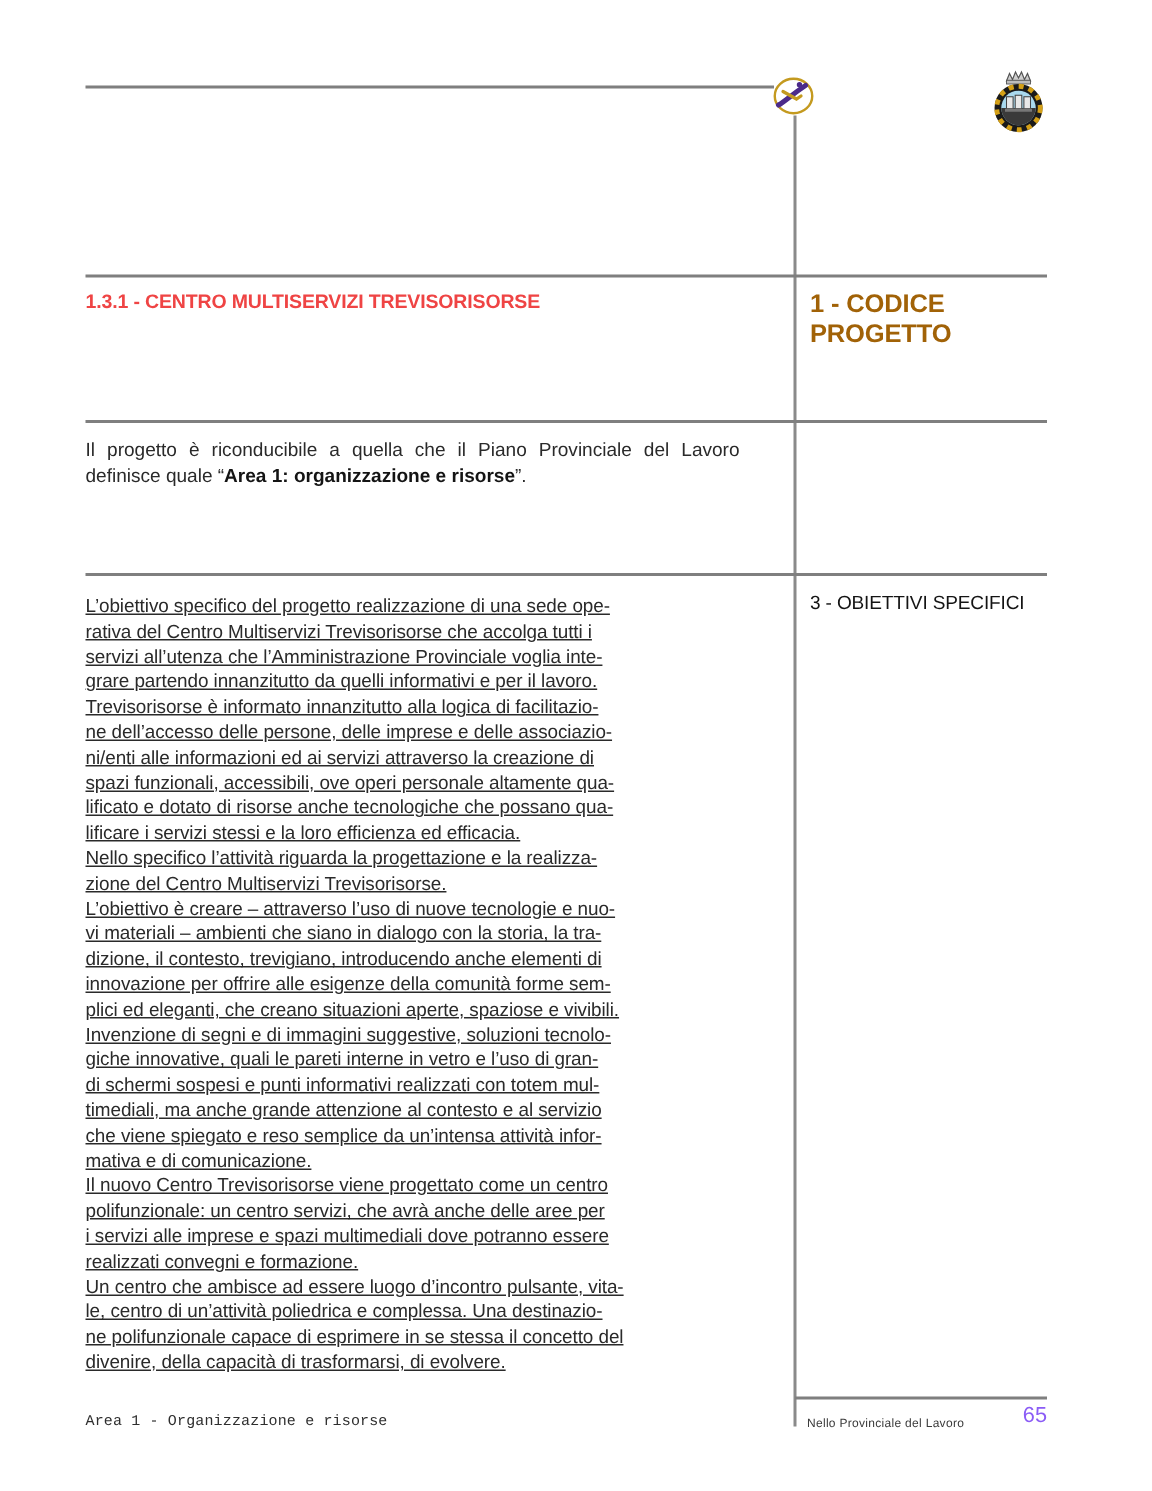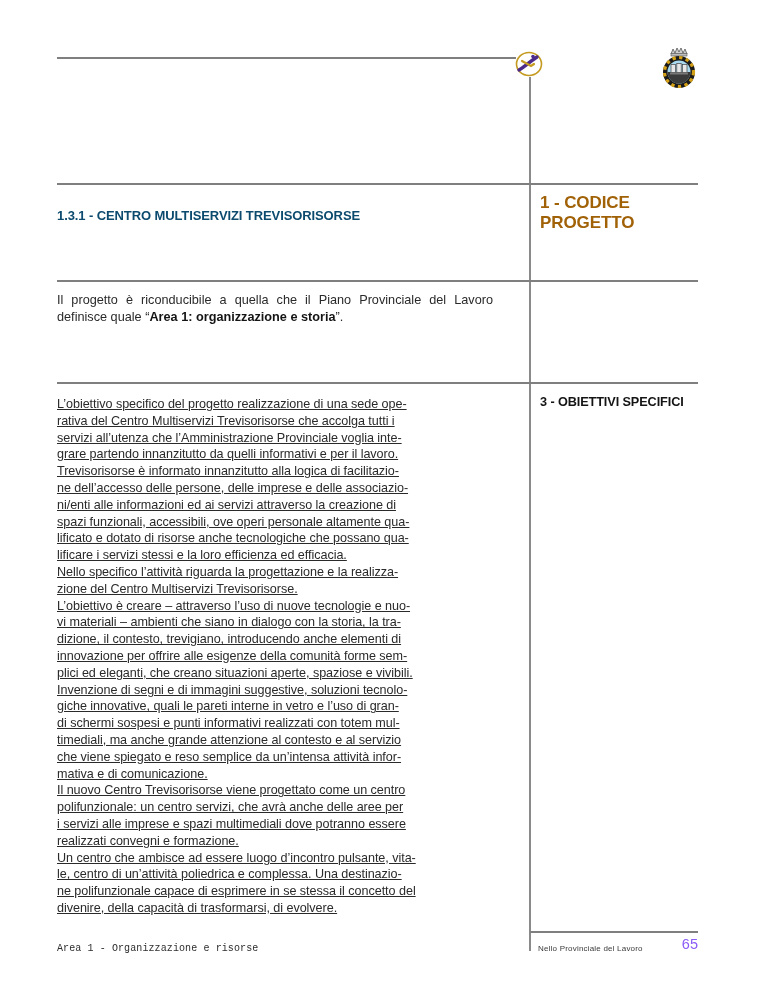--- a/index.html
+++ b/index.html
@@ -21,26 +21,26 @@
   .row-line-3{left:57px;top:382px;width:641px;}
   .footer-rule-right{left:530px;top:931px;width:168px;height:1.5px;}
   .vline{position:absolute;left:529px;top:77px;width:1.5px;height:874px;background:#8a8a8a;}
 
   
   .logo-mark{position:absolute;left:515px;top:50px;width:28px;height:28px;}
   .crest{position:absolute;left:660px;top:46px;width:38px;height:45px;}
 
   
   .cell{position:absolute;}
-  .c1l{left:57px;top:208px;width:450px;font-weight:bold;font-size:13px;letter-spacing:-0.1px;color:#0c4a6e;}
+  .c1l{left:57px;top:193px;width:450px;font-weight:bold;font-size:13px;letter-spacing:-0.1px;color:#ef4444;}
   .c1r{left:540px;top:193px;width:155px;font-weight:bold;font-size:17px;letter-spacing:-0.1px;color:#a16207;}
   .c2l{left:57px;top:292px;width:436px;font-size:12.7px;line-height:17px;text-align:justify;color:#2a2a2a;}
   .c2r{left:540px;top:290px;width:160px;font-weight:bold;font-size:12.7px;line-height:17.5px;letter-spacing:-0.1px;color:#141414;white-space:pre-line;}
   .c3l{left:57px;top:396px;width:474px;font-size:12.6px;line-height:16.8px;letter-spacing:-0.05px;color:#2a2a2a;white-space:pre;text-decoration:underline;}
-  .c3r{left:540px;top:395px;width:165px;font-weight:bold;font-size:12.7px;letter-spacing:-0.1px;color:#141414;}
+  .c3r{left:540px;top:395px;width:165px;font-weight:normal;font-size:12.7px;letter-spacing:-0.1px;color:#141414;}
   .bold-inline{font-weight:bold;color:#141414;}
 
   
   .footer-left{position:absolute;left:57px;top:943px;font-size:10px;letter-spacing:0.1px;color:#2e2e2e;font-family:Liberation Mono, monospace;}
   .footer-right-label{position:absolute;left:538px;top:944px;font-size:8px;letter-spacing:0.2px;color:#3a3a3a;}
   .footer-page{position:absolute;left:678px;top:936px;width:20px;text-align:right;font-size:14.5px;color:#8b5cf6;}
 </style>
 </head>
 <body>
 
@@ -73,21 +73,21 @@
     <rect x="10" y="26.5" width="18" height="2" fill="#777"></rect>
   </svg>
 
   <div class="hline row-line-1"></div>
   <div class="hline row-line-2"></div>
   <div class="hline row-line-3"></div>
 
   <div class="cell c1l">1.3.1 -  CENTRO MULTISERVIZI TREVISORISORSE</div>
   <div class="cell c1r">1 -  CODICE PROGETTO</div>
 
-  <div class="cell c2l"><span>Il progetto è riconducibile a quella che il Piano Provinciale del Lavoro definisce quale “</span><span class="bold-inline">Area 1: organizzazione e storia</span><span>”.</span></div>
+  <div class="cell c2l"><span>Il progetto è riconducibile a quella che il Piano Provinciale del Lavoro definisce quale “</span><span class="bold-inline">Area 1: organizzazione e risorse</span><span>”.</span></div>
 
   <div class="cell c3l">L’obiettivo specifico del progetto realizzazione di una sede ope-
 rativa del Centro Multiservizi Trevisorisorse che accolga tutti i
 servizi all’utenza che l’Amministrazione Provinciale voglia inte-
 grare partendo innanzitutto da quelli informativi e per il lavoro.
 Trevisorisorse è informato innanzitutto alla logica di facilitazio-
 ne dell’accesso delle persone, delle imprese e delle associazio-
 ni/enti alle informazioni ed ai servizi attraverso la creazione di
 spazi funzionali, accessibili, ove operi personale altamente qua-
 lificato e dotato di risorse anche tecnologiche che possano qua-

